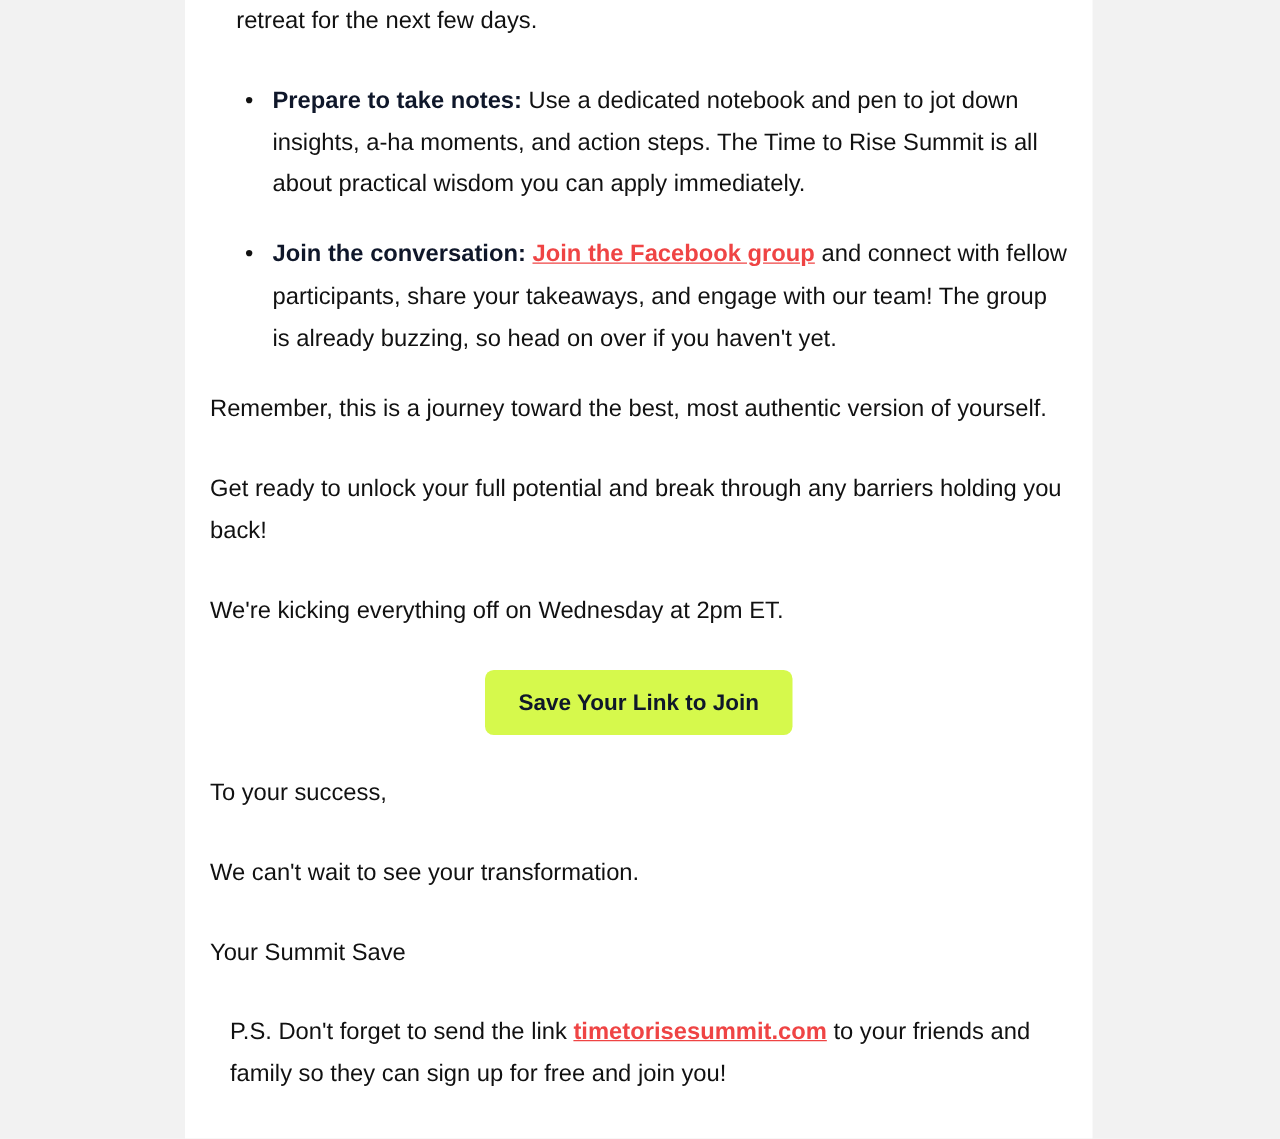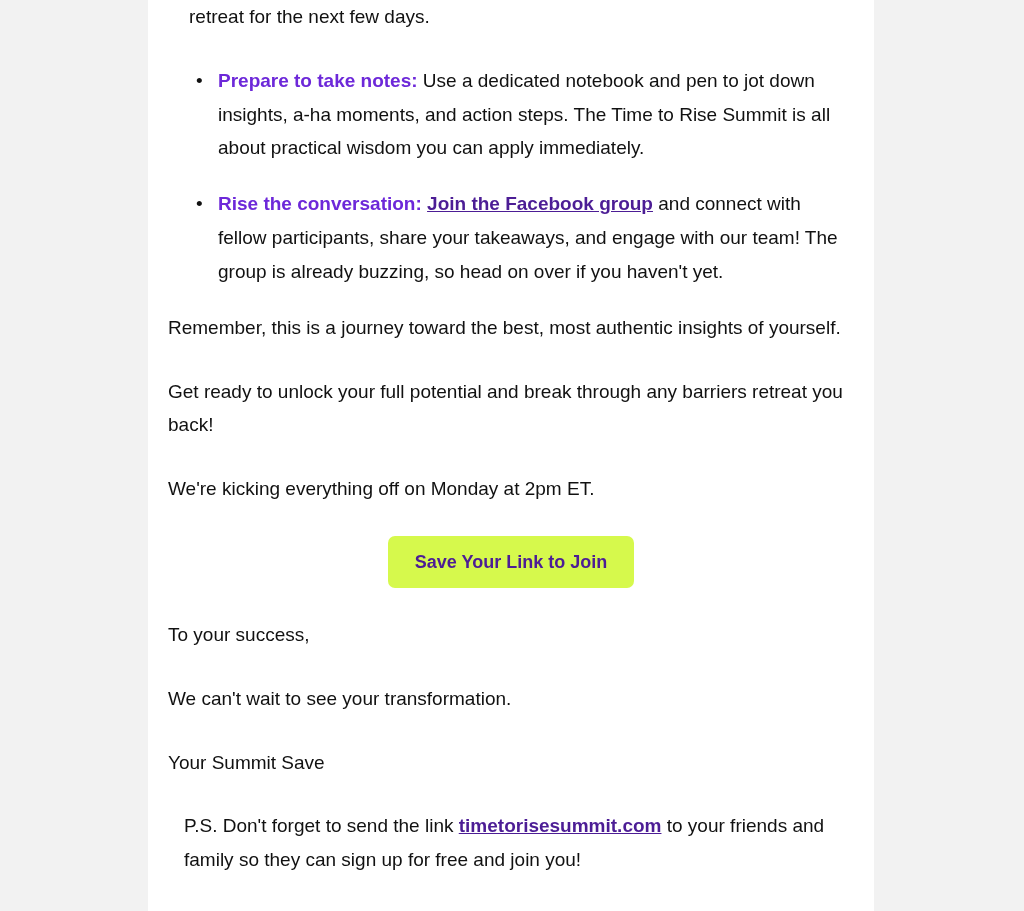--- a/index.html
+++ b/index.html
@@ -58,35 +58,35 @@
     content: "\2022";
     position: absolute;
     left: -22px;
     top: 0;
     font-size: 19px;
     line-height: 1.78;
     color: #111111;
   }
   .bold-lead {
     font-weight: bold;
-    color: #6d28d9;
+    color: #0f172a;
   }
   a.inline-link {
-    color: #4c1d95;
+    color: #ef4444;
     font-weight: bold;
     text-decoration: underline;
   }
   .cta-wrap {
     text-align: center;
     margin: 0 0 30px 0;
   }
   .cta-button {
     display: inline-block;
     background: #d6f94c;
-    color: #4c1d95;
+    color: #0f172a;
     font-weight: bold;
     font-size: 18px;
     line-height: 1;
     padding: 17px 27px;
     border: none;
     border-radius: 7px;
     cursor: pointer;
     font-family: "Liberation Sans", sans-serif;
   }
   .indent-block { padding-left: 21px; }
@@ -103,30 +103,30 @@
   <div class="email-sheet">
     <div class="email-body">
 
       <p class="para first truncated-first indent-block">retreat for the next few days.</p>
 
       <ul class="bullet-list">
         <li class="bullet-item">
           <span class="bold-lead">Prepare to take notes:</span><span> Use a dedicated notebook and pen to jot down insights, a-ha moments, and action steps. The Time to Rise Summit is all about practical wisdom you can apply immediately.</span>
         </li>
         <li class="bullet-item">
-          <span class="bold-lead">Rise the conversation:</span>
+          <span class="bold-lead">Join the conversation:</span>
           <a class="inline-link" href="#">Join the Facebook group</a><span> and connect with fellow participants, share your takeaways, and engage with our team! The group is already buzzing, so head on over if you haven't yet.</span>
         </li>
       </ul>
 
-      <p class="para">Remember, this is a journey toward the best, most authentic insights of yourself.</p>
+      <p class="para">Remember, this is a journey toward the best, most authentic version of yourself.</p>
 
-      <p class="para">Get ready to unlock your full potential and break through any barriers retreat you back!</p>
+      <p class="para">Get ready to unlock your full potential and break through any barriers holding you back!</p>
 
-      <p class="para">We're kicking everything off on Monday at 2pm ET.</p>
+      <p class="para">We're kicking everything off on Wednesday at 2pm ET.</p>
 
       <div class="cta-wrap">
         <button class="cta-button">Save Your Link to Join</button>
       </div>
 
       <p class="para">To your success,</p>
 
       <p class="para">We can't wait to see your transformation.</p>
 
       <p class="para">Your Summit Save</p>

